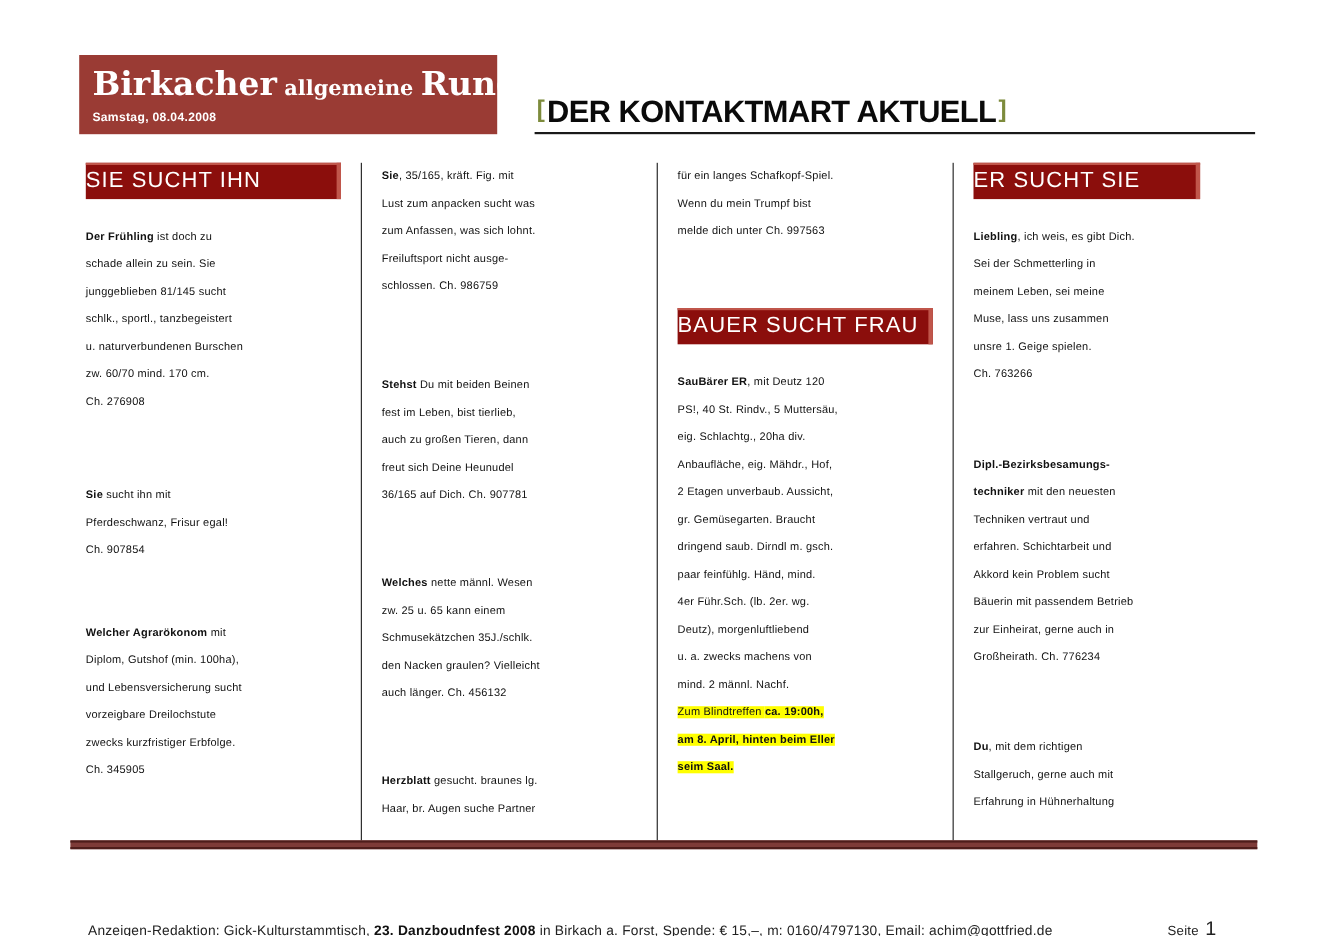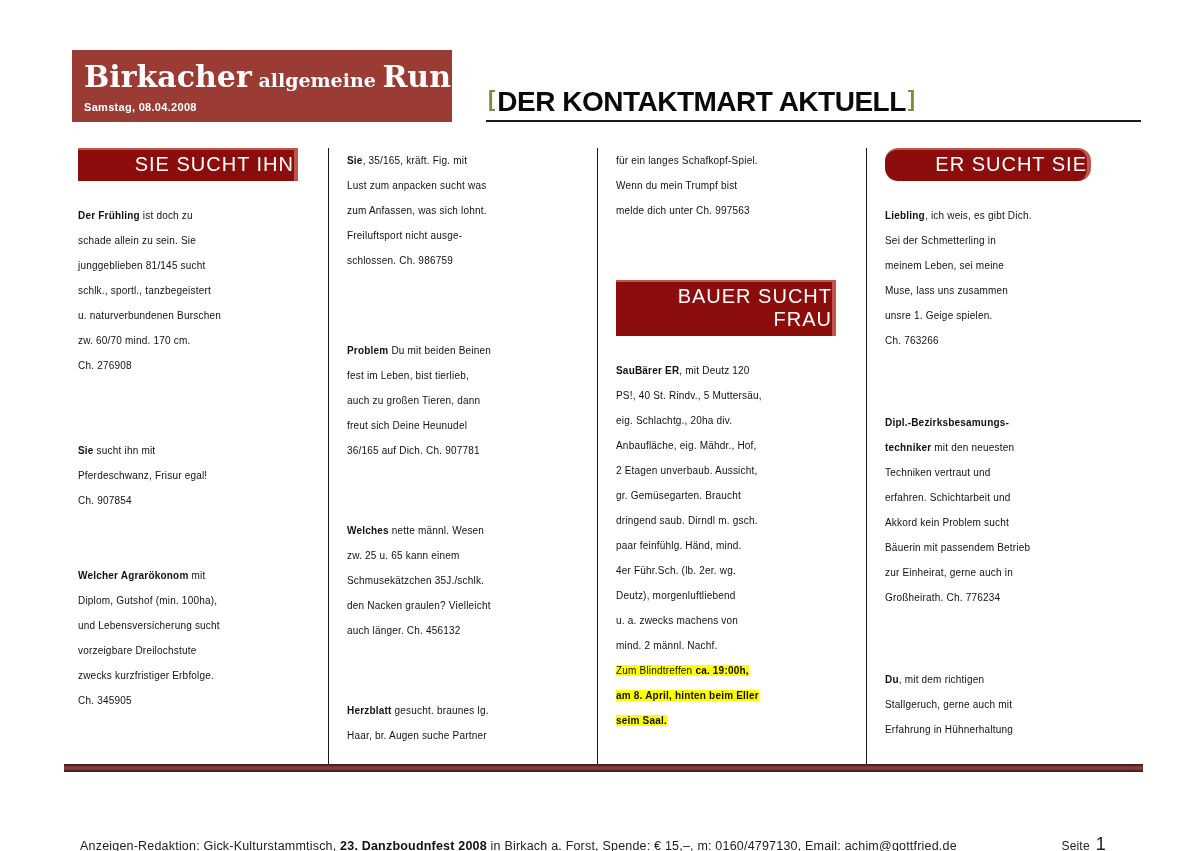--- a/index.html
+++ b/index.html
@@ -61,28 +61,28 @@
   .col{width:232px;}
   .vdivider{
     width:1px;height:616px;background:#1a1a1a;
     margin:0 18px;flex:none;
   }
   .section-header{
     background:var(--section-header-bg,#8B0E0C);
     border-top:2px solid var(--section-header-edge,#C0564B);
     border-right:4px solid var(--section-header-edge,#C0564B);
     color:#fff;
-    text-align:right;
+    text-align:left;
     font-size:20px;
     letter-spacing:1px;
     padding:3px 0 5px 0;
-    margin:0 12px 22px 0;
+    margin:0 0 22px 0;
     box-sizing:border-box;
   }
-  .section-header.narrow{width:206px;border-radius:13px;}
+  .section-header.narrow{width:206px;}
   .ad{
     font-size:10px;line-height:25px;letter-spacing:.2px;
     margin:0 0 57px 0;
     white-space:pre-line;
   }
   .ad .lead{font-weight:bold;}
   .mb0{margin-bottom:0;}
   .mb50{margin-bottom:50px;}
   .mb55{margin-bottom:55px;}
   .mb60{margin-bottom:60px;}
@@ -146,21 +146,21 @@
     </div>
 
     <div class="vdivider"></div>
 
     <div class="col">
       <p class="ad mb65"><span class="lead">Sie</span><span>, 35/165, kräft. Fig. mit
 Lust zum anpacken sucht was
 zum Anfassen, was sich lohnt.
 Freiluftsport nicht ausge-
 schlossen. Ch. 986759</span></p>
-      <p class="ad mb55"><span class="lead">Problem</span><span> Du mit beiden Beinen
+      <p class="ad mb55"><span class="lead">Stehst</span><span> Du mit beiden Beinen
 fest im Leben, bist tierlieb,
 auch zu großen Tieren, dann
 freut sich Deine Heunudel
 36/165 auf Dich. Ch. 907781</span></p>
       <p class="ad mb55"><span class="lead">Welches</span><span> nette männl. Wesen
 zw. 25 u. 65 kann einem
 Schmusekätzchen 35J./schlk.
 den Nacken graulen? Vielleicht
 auch länger. Ch. 456132</span></p>
       <p class="ad mb0"><span class="lead">Herzblatt</span><span> gesucht. braunes lg.

